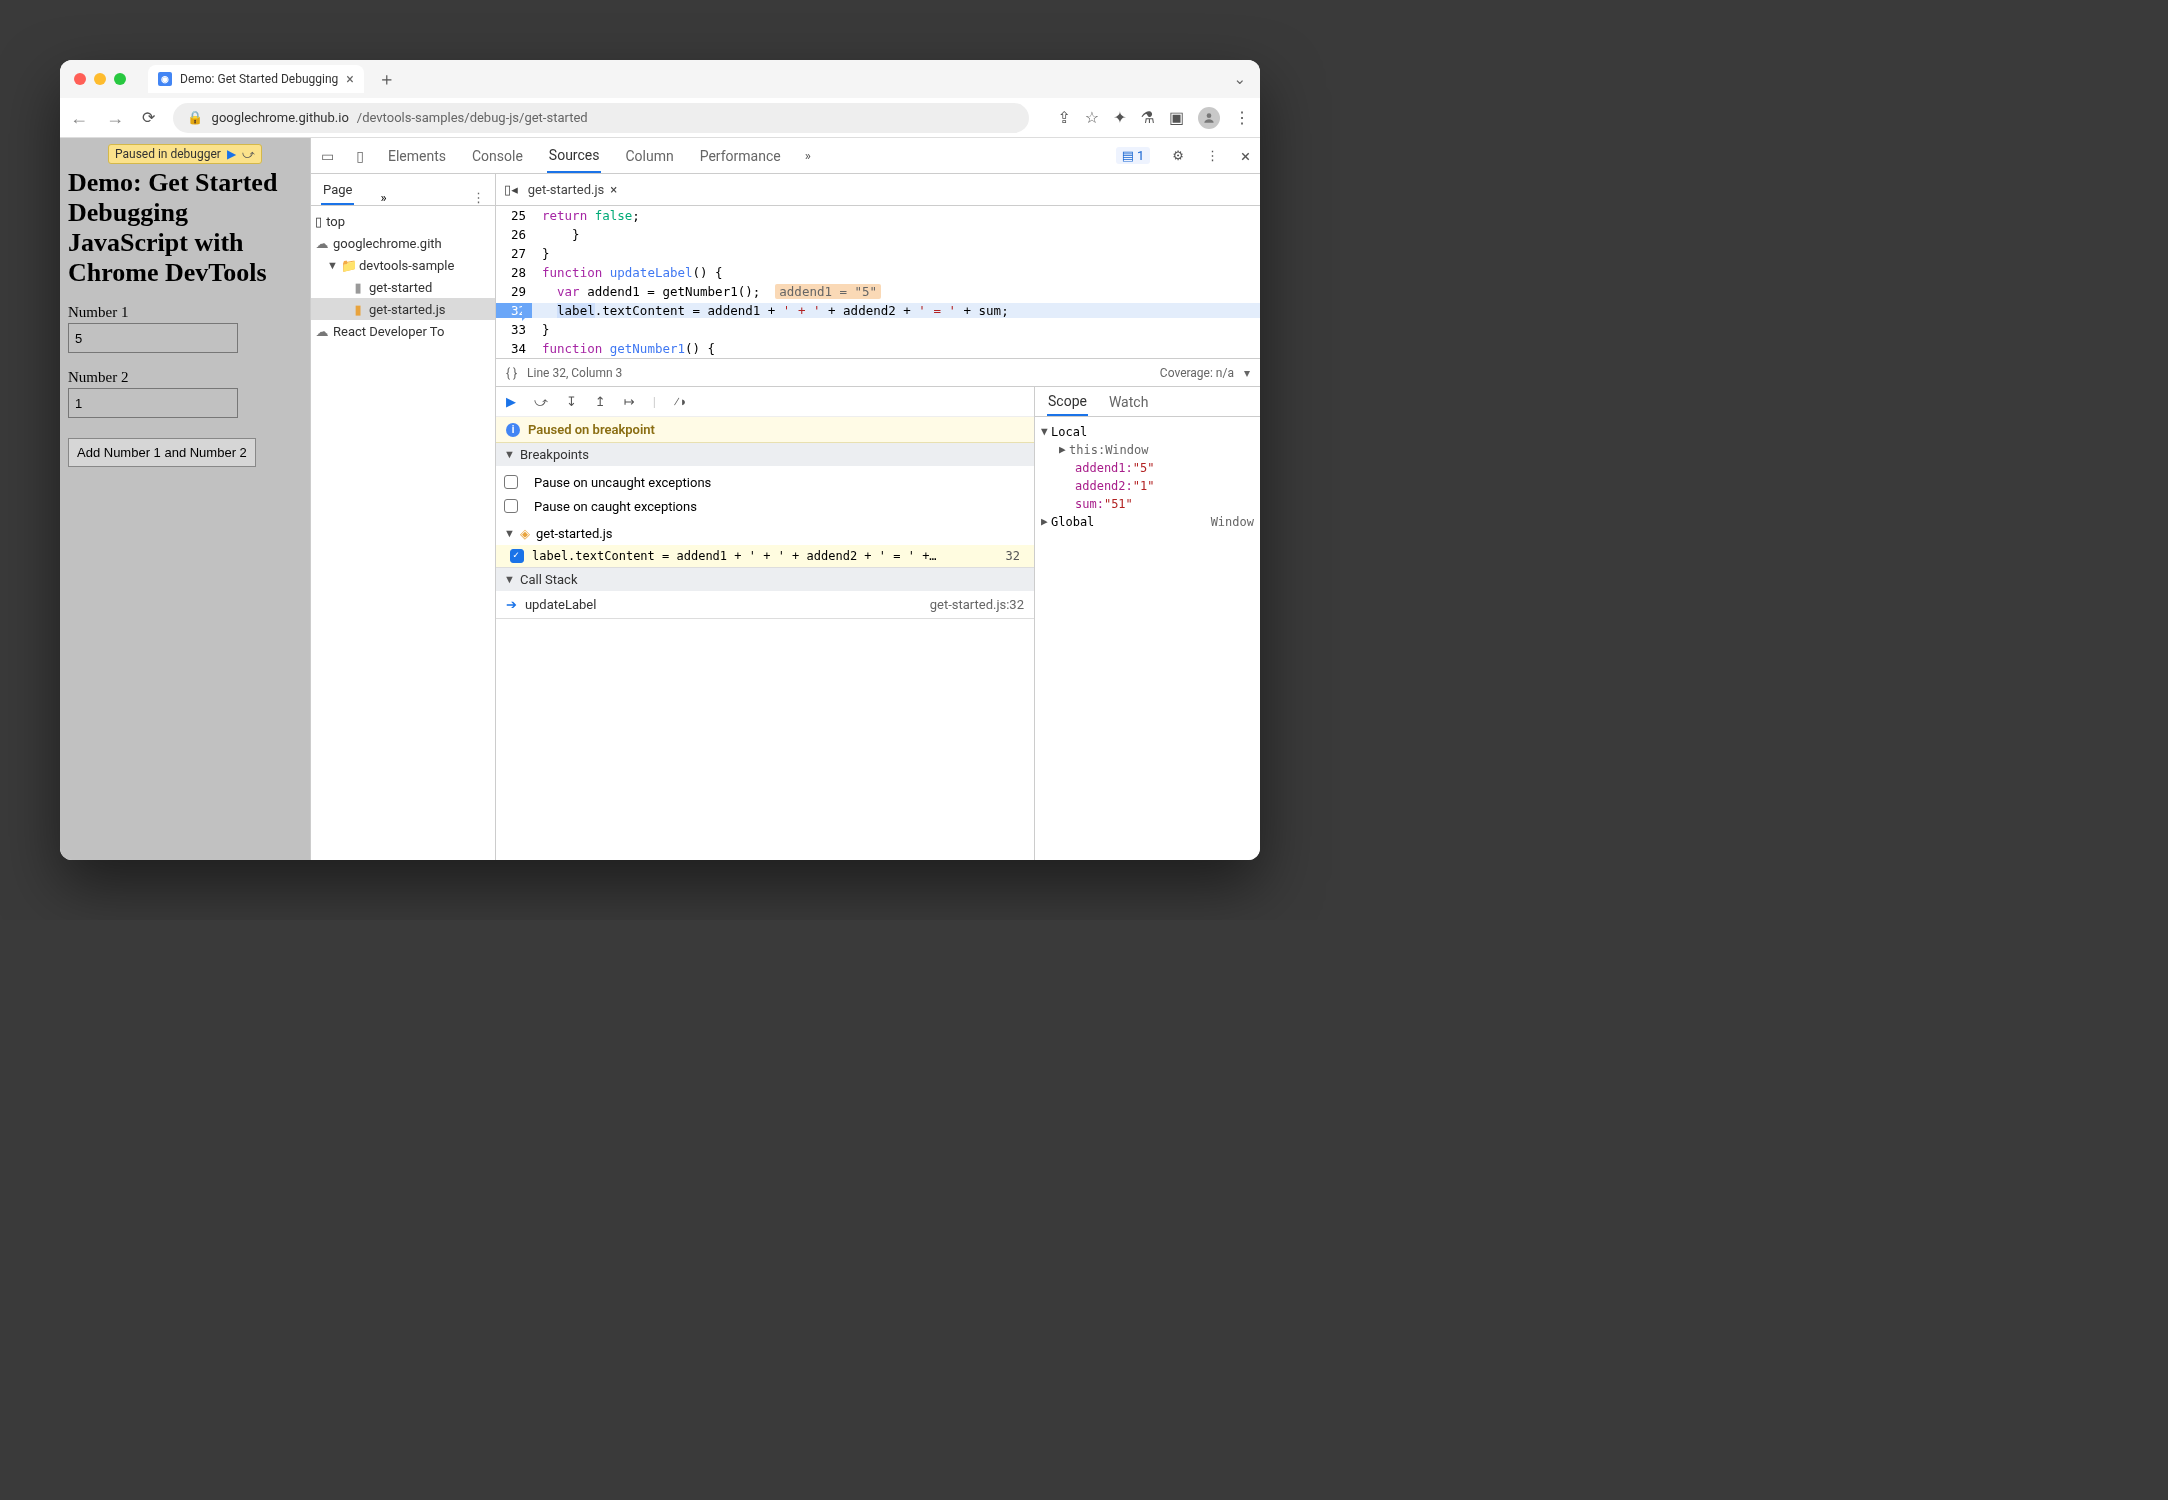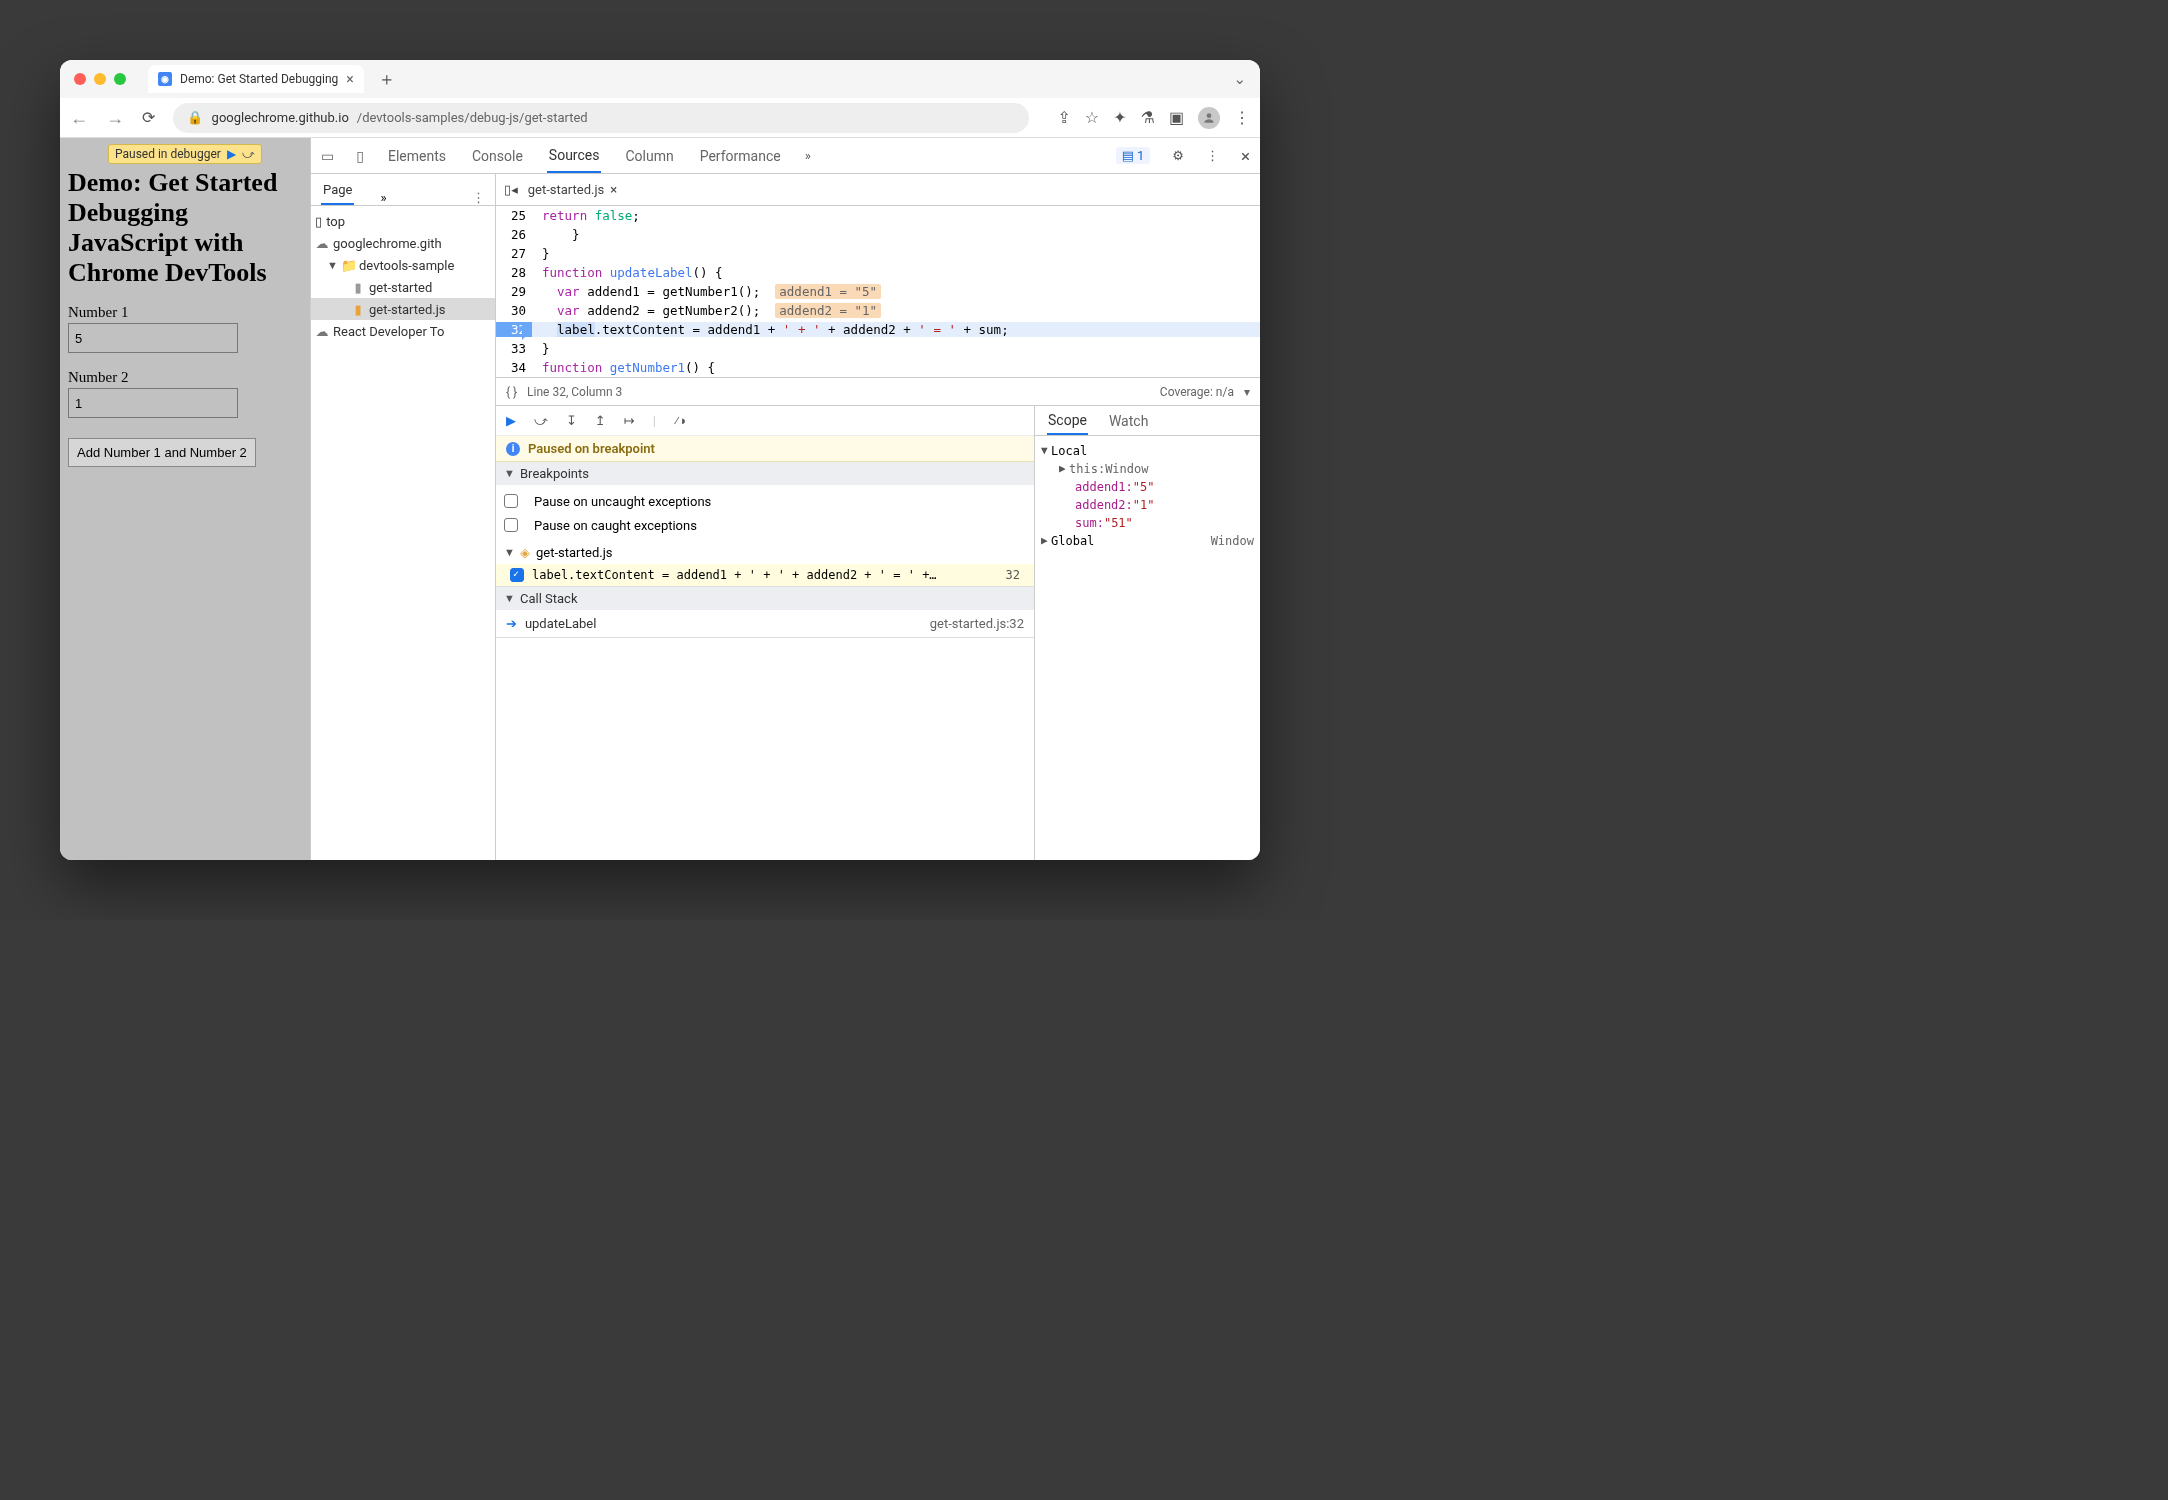--- a/index.html
+++ b/index.html
@@ -240,24 +240,20 @@
                 <div class="codecell">}</div>
               </div>
             <div class="erow">
                 <div class="gutter">28</div>
                 <div class="codecell"><span class="kw">function</span> <span class="fn">updateLabel</span><span>() {</span></div>
               </div>
             <div class="erow">
                 <div class="gutter">29</div>
                 <div class="codecell">  <span class="kw">var</span> addend1 = getNumber1();  <span class="anno">addend1 = "5"</span></div>
               </div>
-            <div class="erow">
-                <div class="gutter">30</div>
-                <div class="codecell">  <span class="kw">var</span> addend2 = getNumber2();  <span class="anno">addend2 = "1"</span></div>
-              </div>
             <div class="erow exec">
                 <div class="gutter">32</div>
                 <div class="codecell">  <span style="background:#cfe0fb">label</span>.textContent = addend1 + <span class="str">' + '</span> + addend2 + <span class="str">' = '</span> + sum;</div>
               </div>
             <div class="erow">
                 <div class="gutter">33</div>
                 <div class="codecell">}</div>
               </div>
             <div class="erow">
                 <div class="gutter">34</div>

